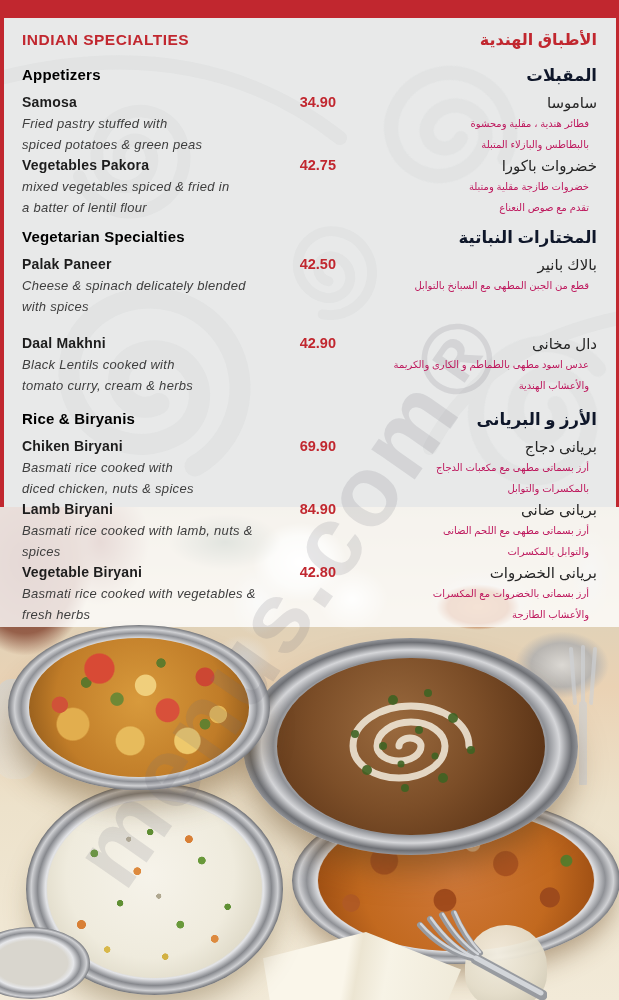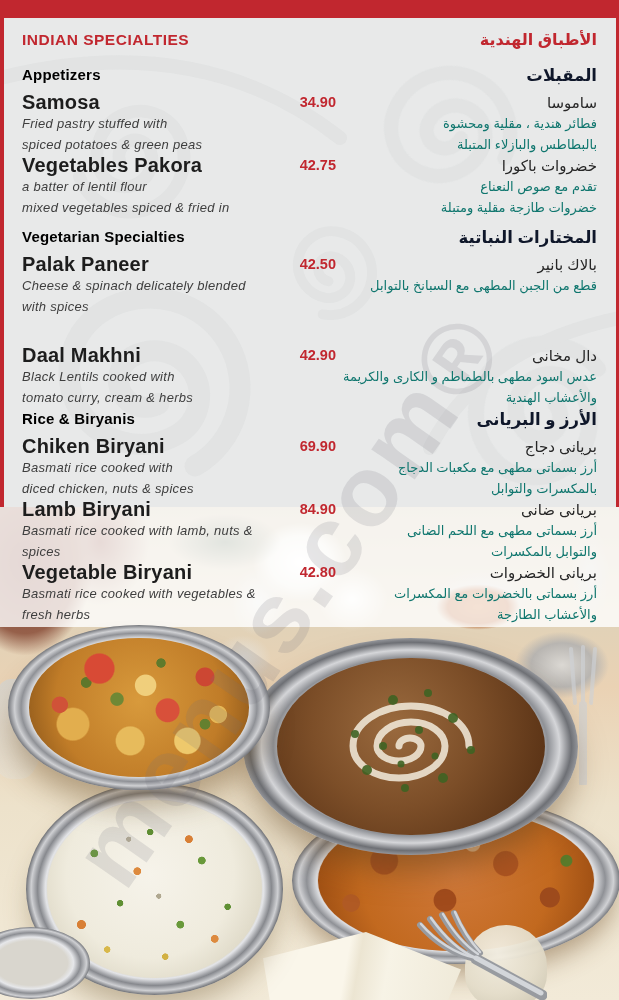--- a/index.html
+++ b/index.html
@@ -106,29 +106,29 @@
   .page-header{position:absolute;left:22px;right:22px;top:26px;height:28px;}
   .t-en{position:absolute;left:0;top:0;font-weight:700;font-size:15.5px;line-height:28px;
         letter-spacing:.5px;color:#c1272f;}
   .t-ar{position:absolute;right:0;top:0;direction:rtl;font-weight:700;font-size:16px;line-height:28px;color:#c1272f;}
   .sec{position:absolute;left:22px;right:22px;}
   .sec .head{position:relative;height:22px;margin-bottom:6px;}
   .sh-en{position:absolute;left:0;top:0;font-weight:700;font-size:15px;line-height:22px;
          letter-spacing:.2px;color:#000000;}
   .sh-ar{position:absolute;right:0;top:0;direction:rtl;font-weight:700;font-size:16.5px;line-height:22px;color:#0f172a;}
   .row{position:relative;height:21px;}
-  .nm{position:absolute;left:0;top:0;font-weight:700;font-size:20px;line-height:21px;
+  .nm{position:absolute;left:0;top:0;font-weight:700;font-size:14px;line-height:21px;
       letter-spacing:.2px;color:#1d1d1d;}
   .pr{position:absolute;left:230px;width:84px;top:0;text-align:right;font-weight:700;
       font-size:14.5px;line-height:21px;color:#c1272f;}
   .nm-ar{position:absolute;right:0;top:0;direction:rtl;font-size:15px;line-height:21px;color:#262626;}
   .de{position:absolute;left:0;top:0;font-style:italic;font-size:13px;line-height:21px;
       letter-spacing:.3px;color:#3e3e3e;}
-  .da{position:absolute;right:0;top:0;direction:rtl;font-size:13px;line-height:21px;color:#0f766e;}
-  .item.gap{margin-top:28px;}
+  .da{position:absolute;right:8px;top:0;direction:rtl;font-size:10px;line-height:21px;color:#be185d;}
+  .item.gap{margin-top:16px;}
 </style>
 </head>
 <body>
 
 <div class="page">
 
   <div class="top-bar"></div>
   <div class="edge l"></div>
   <div class="edge r"></div>
 
@@ -243,26 +243,26 @@
           <span class="da">بالبطاطس والبازلاء المتبلة</span>
         </div>
       </div>
       <div class="item">
         <div class="row">
           <span class="nm">Vegetables Pakora</span>
           <span class="pr">42.75</span>
           <span class="nm-ar">خضروات باكورا</span>
         </div>
         <div class="row">
+          <span class="de">mixed vegetables spiced &amp; fried in</span>
+          <span class="da">خضروات طازجة مقلية ومتبلة</span>
+        </div>
+        <div class="row">
           <span class="de">a batter of lentil flour</span>
           <span class="da">تقدم مع صوص النعناع</span>
-        </div>
-        <div class="row">
-          <span class="de">mixed vegetables spiced &amp; fried in</span>
-          <span class="da">خضروات طازجة مقلية ومتبلة</span>
         </div>
       </div>
     </section>
 
     <section class="sec" style="top:226px">
       <div class="head">
         <span class="sh-en">Vegetarian Specialties</span>
         <span class="sh-ar">المختارات النباتية</span>
       </div>
       <div class="item">

